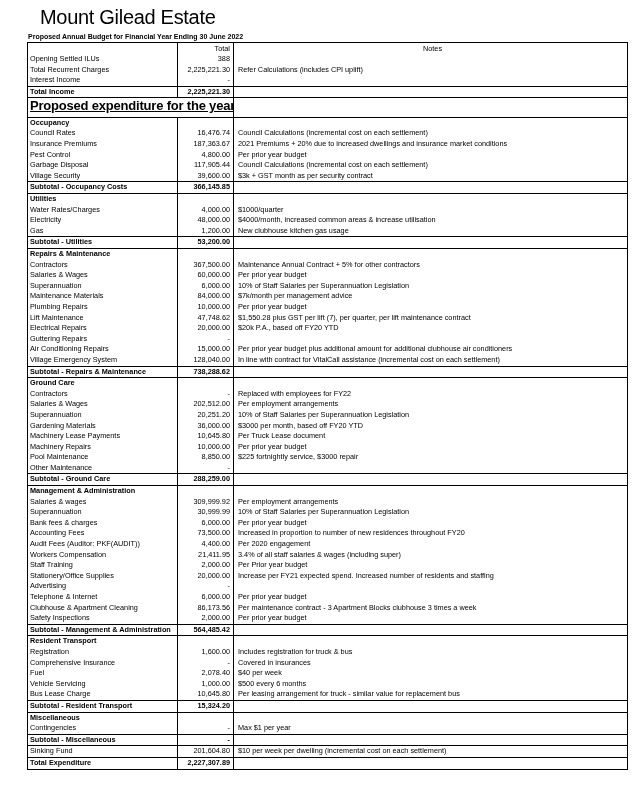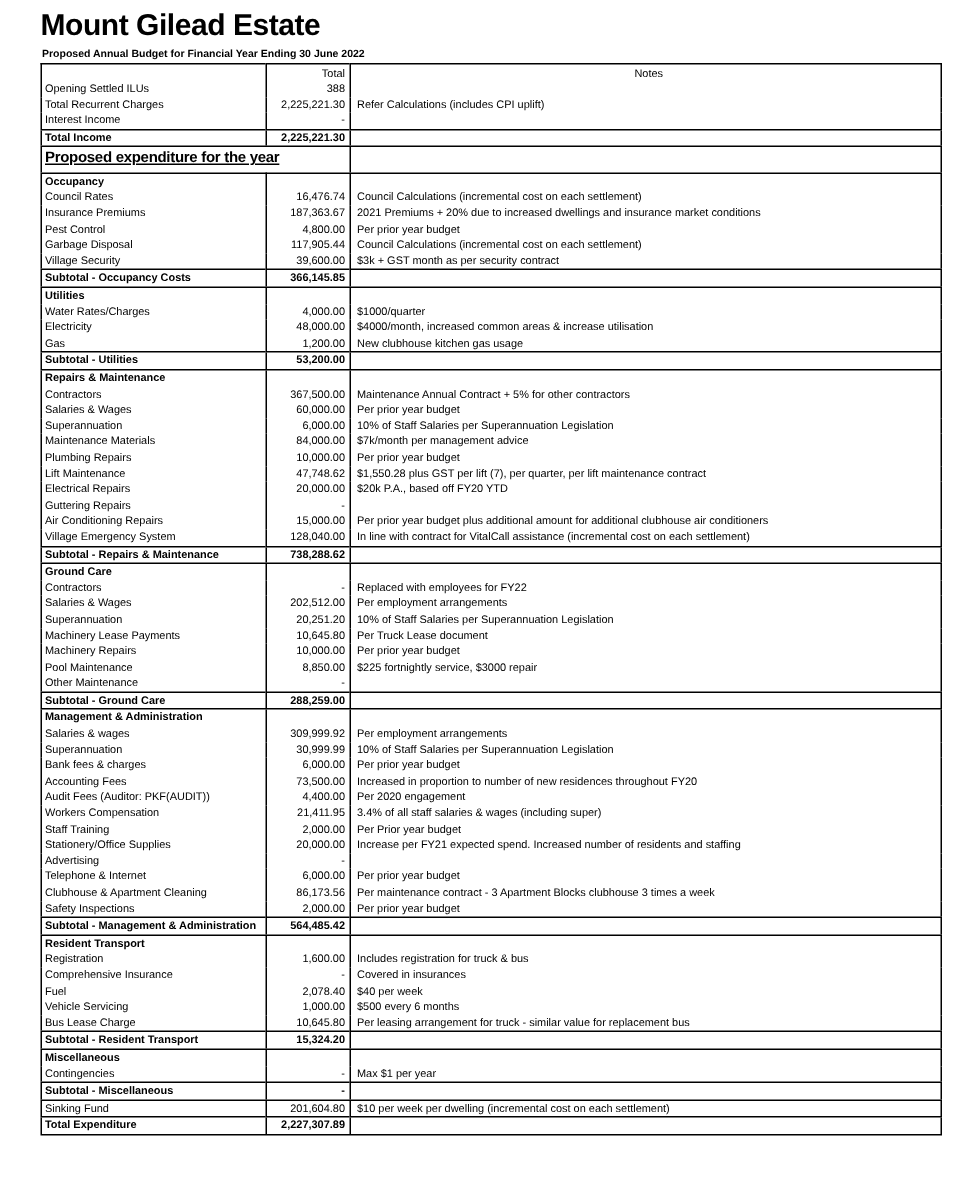--- a/index.html
+++ b/index.html
@@ -6,22 +6,22 @@
   html, body { margin: 0; padding: 0; }
   body {
     width: 636px; height: 791px;
     background: #ffffff;
     font-family: "Liberation Sans", sans-serif;
     color: #000;
   }
   .page { position: relative; width: 636px; height: 791px; background: #fff; overflow: hidden; }
 
   .doc-title {
-    position: absolute; left: 27px; top: 6px; margin: 0;
-    font-size: 20px; font-weight: bold; letter-spacing: -0.3px;
+    position: absolute; left: 40px; top: 6px; margin: 0;
+    font-size: 20px; font-weight: normal; letter-spacing: -0.3px;
   }
   .doc-subtitle {
     position: absolute; left: 28px; top: 33px;
     font-size: 7px; font-weight: bold;
   }
 
   table.budget {
     position: absolute; left: 27px; top: 42px;
     width: 600px;
     border-collapse: collapse; table-layout: fixed;
@@ -46,21 +46,21 @@
   tr.section td { font-weight: bold; }
   tr.total td {
     font-weight: bold;
     border-top: 1.8px solid #000;
     border-bottom: 1.8px solid #000;
   }
   tr.vbold td.val { font-weight: normal; }
 
   tr.title td { height: 16.5px; line-height: 16.5px; border-bottom: 1.5px solid #000; }
   tr.title .title-text {
-    font-size: 10px; font-weight: bold; text-decoration: underline;
+    font-size: 13px; font-weight: bold; text-decoration: underline;
     letter-spacing: -0.2px;
   }
 </style>
 </head>
 <body>
 
 <div class="page">
   <h1 class="doc-title">Mount Gilead Estate</h1>
   <div class="doc-subtitle">Proposed Annual Budget for Financial Year Ending 30 June 2022</div>
 
@@ -236,20 +236,25 @@
           <td class="label">Salaries &amp; Wages</td>
           <td class="val">202,512.00</td>
           <td class="note">Per employment arrangements</td>
         </tr>
         <tr class="data">
           <td class="label">Superannuation</td>
           <td class="val">20,251.20</td>
           <td class="note">10% of Staff Salaries per Superannuation Legislation</td>
         </tr>
         <tr class="data">
+          <td class="label">Gardening Materials</td>
+          <td class="val">36,000.00</td>
+          <td class="note">$3000 per month, based off FY20 YTD</td>
+        </tr>
+        <tr class="data">
           <td class="label">Machinery Lease Payments</td>
           <td class="val">10,645.80</td>
           <td class="note">Per Truck Lease document</td>
         </tr>
         <tr class="data">
           <td class="label">Machinery Repairs</td>
           <td class="val">10,000.00</td>
           <td class="note">Per prior year budget</td>
         </tr>
         <tr class="data">

